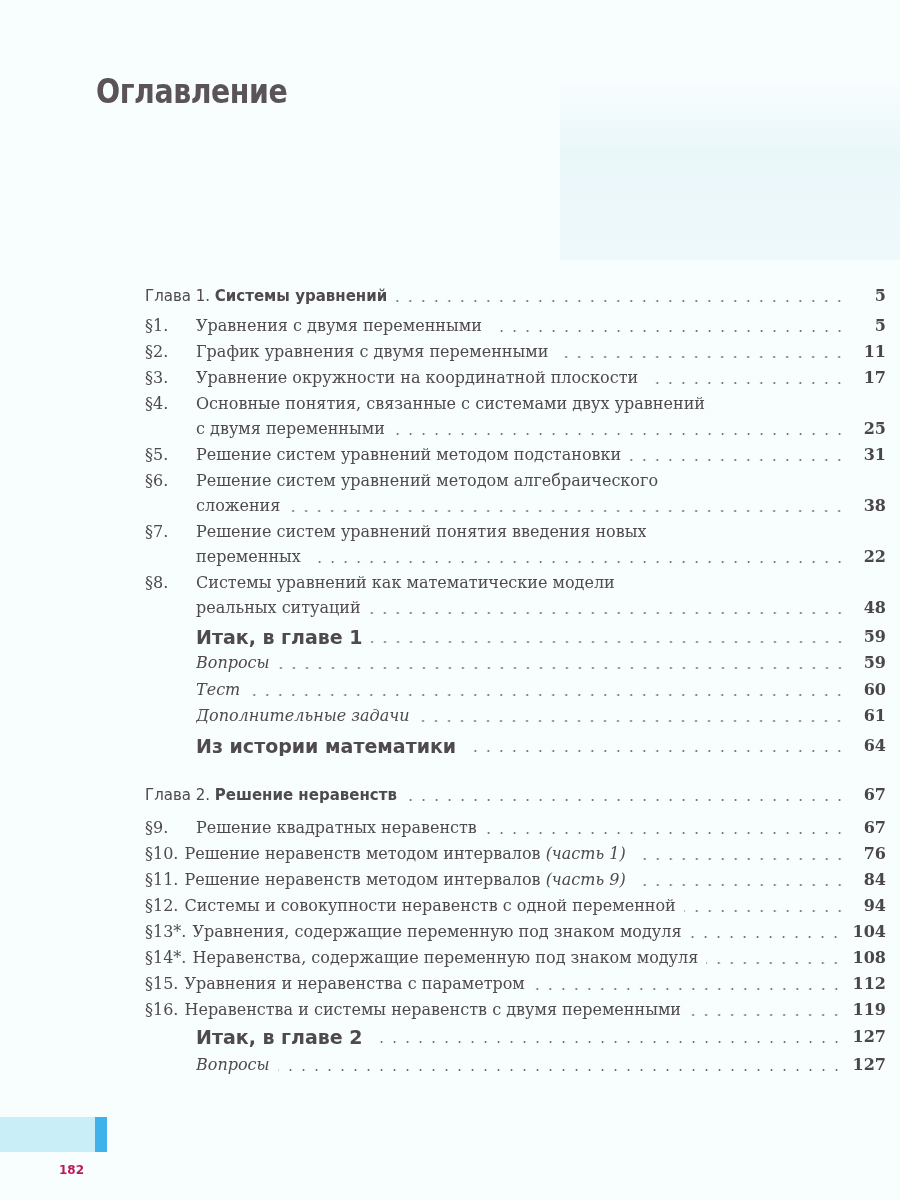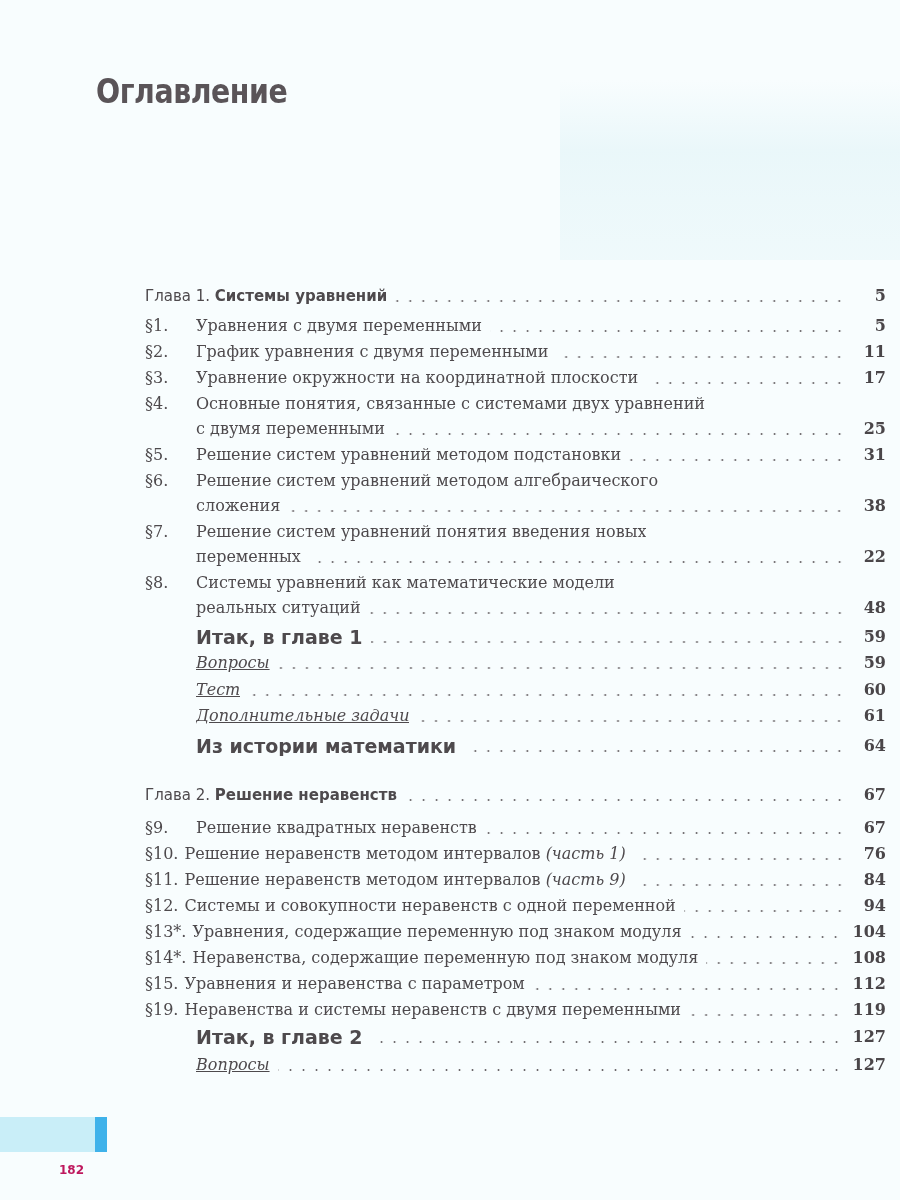--- a/index.html
+++ b/index.html
@@ -40,21 +40,21 @@
   .row .page-no {
     flex: 0 0 auto; min-width: 30px; text-align: right; font-weight: bold; color: #4a4649;
   }
   .row.cont { left: 148px; width: 690px; }
   .row.sub { left: 148px; width: 690px; }
   .chapter .label {
     font-family: "DejaVu Sans", sans-serif; font-size: 15px; white-space: nowrap;
   }
   .chapter .label b { font-weight: bold; }
   .sans-bold { font-family: "DejaVu Sans", sans-serif; font-weight: bold; font-size: 19px; }
-  .ital { font-style: italic; text-decoration: underline; }
+  .ital { font-style: italic; }
   .ital-part { font-style: italic; }
   .page-tab {
     position: absolute; left: 0; top: 1117px; width: 95px; height: 35px;
     background: #c9eef8;
   }
   .page-tab-stripe {
     position: absolute; left: 95px; top: 1117px; width: 12px; height: 35px;
     background: #3fb2ea;
   }
   .page-number {
@@ -222,21 +222,21 @@
     </div>
 
     <div class="row" style="top:968px">
       <span class="num wide">§15.</span>
       <span class="text">Уравнения и неравенства с параметром</span>
       <span class="leader"></span>
       <span class="page-no">112</span>
     </div>
 
     <div class="row" style="top:994px">
-      <span class="num wide">§19.</span>
+      <span class="num wide">§16.</span>
       <span class="text">Неравенства и системы неравенств с двумя переменными</span>
       <span class="leader"></span>
       <span class="page-no">119</span>
     </div>
 
     <div class="row sub" style="top:1021px">
       <span class="text sans-bold">Итак, в главе 2</span>
       <span class="leader"></span>
       <span class="page-no">127</span>
     </div>

